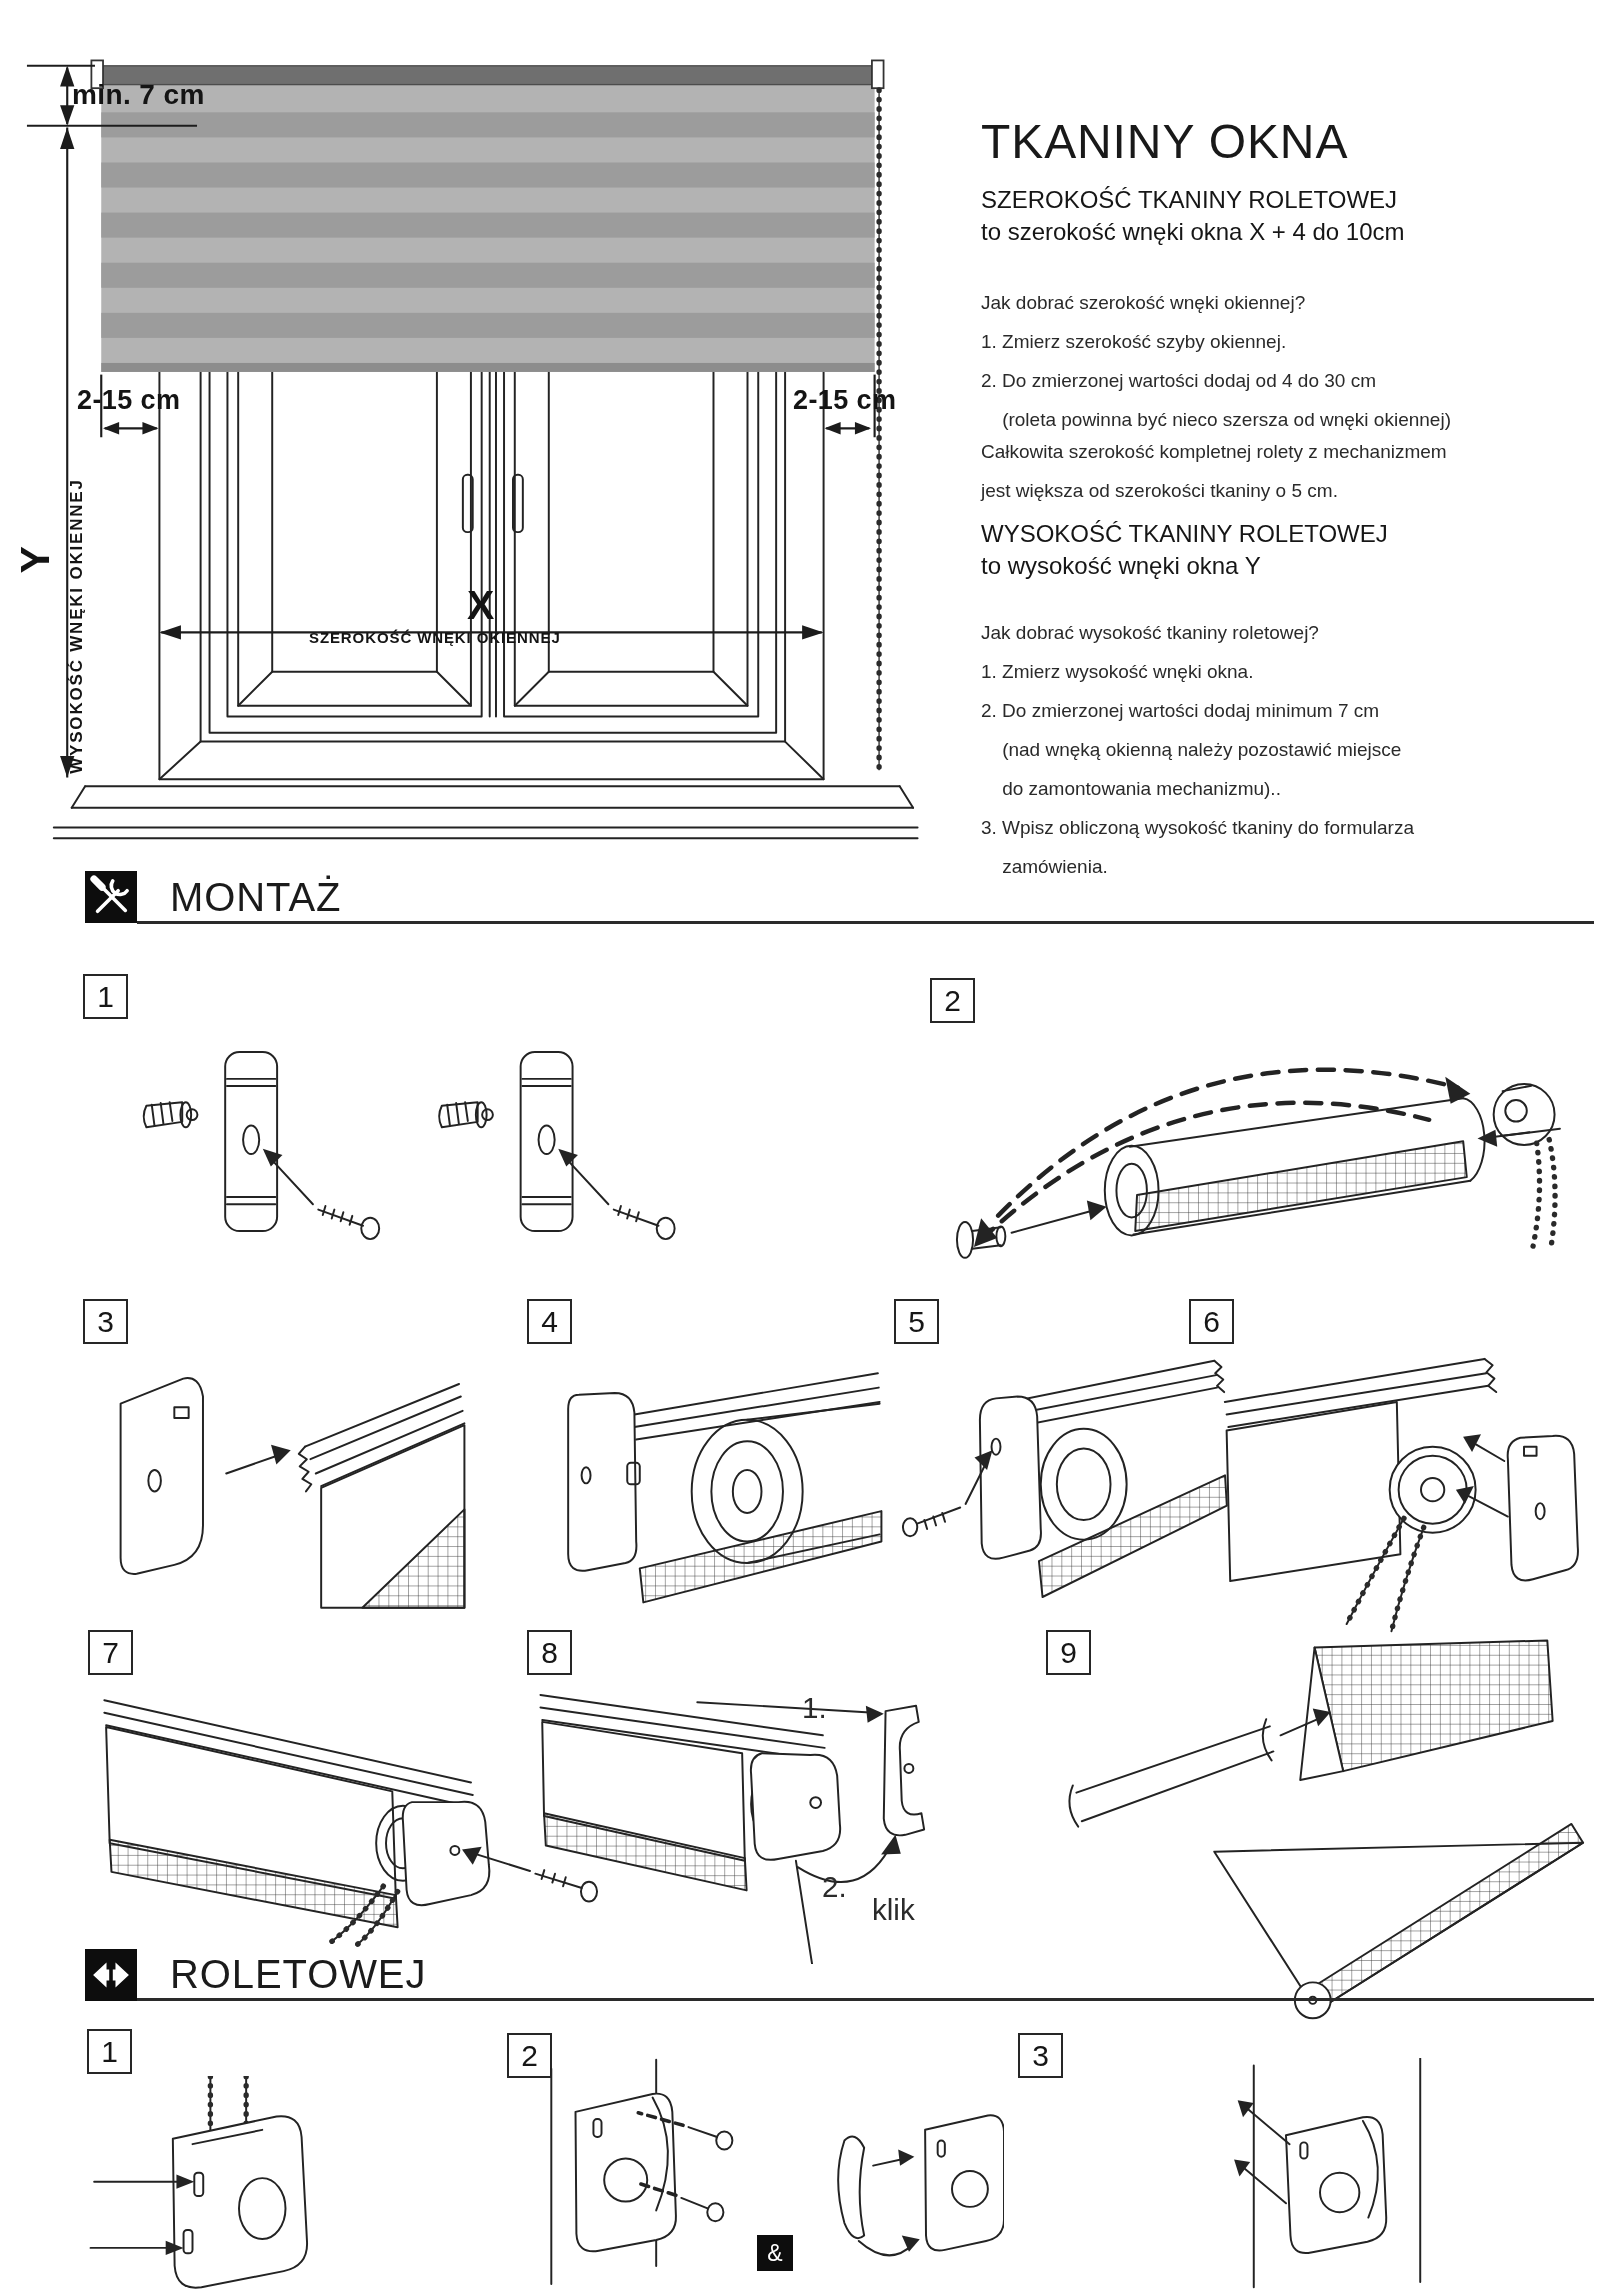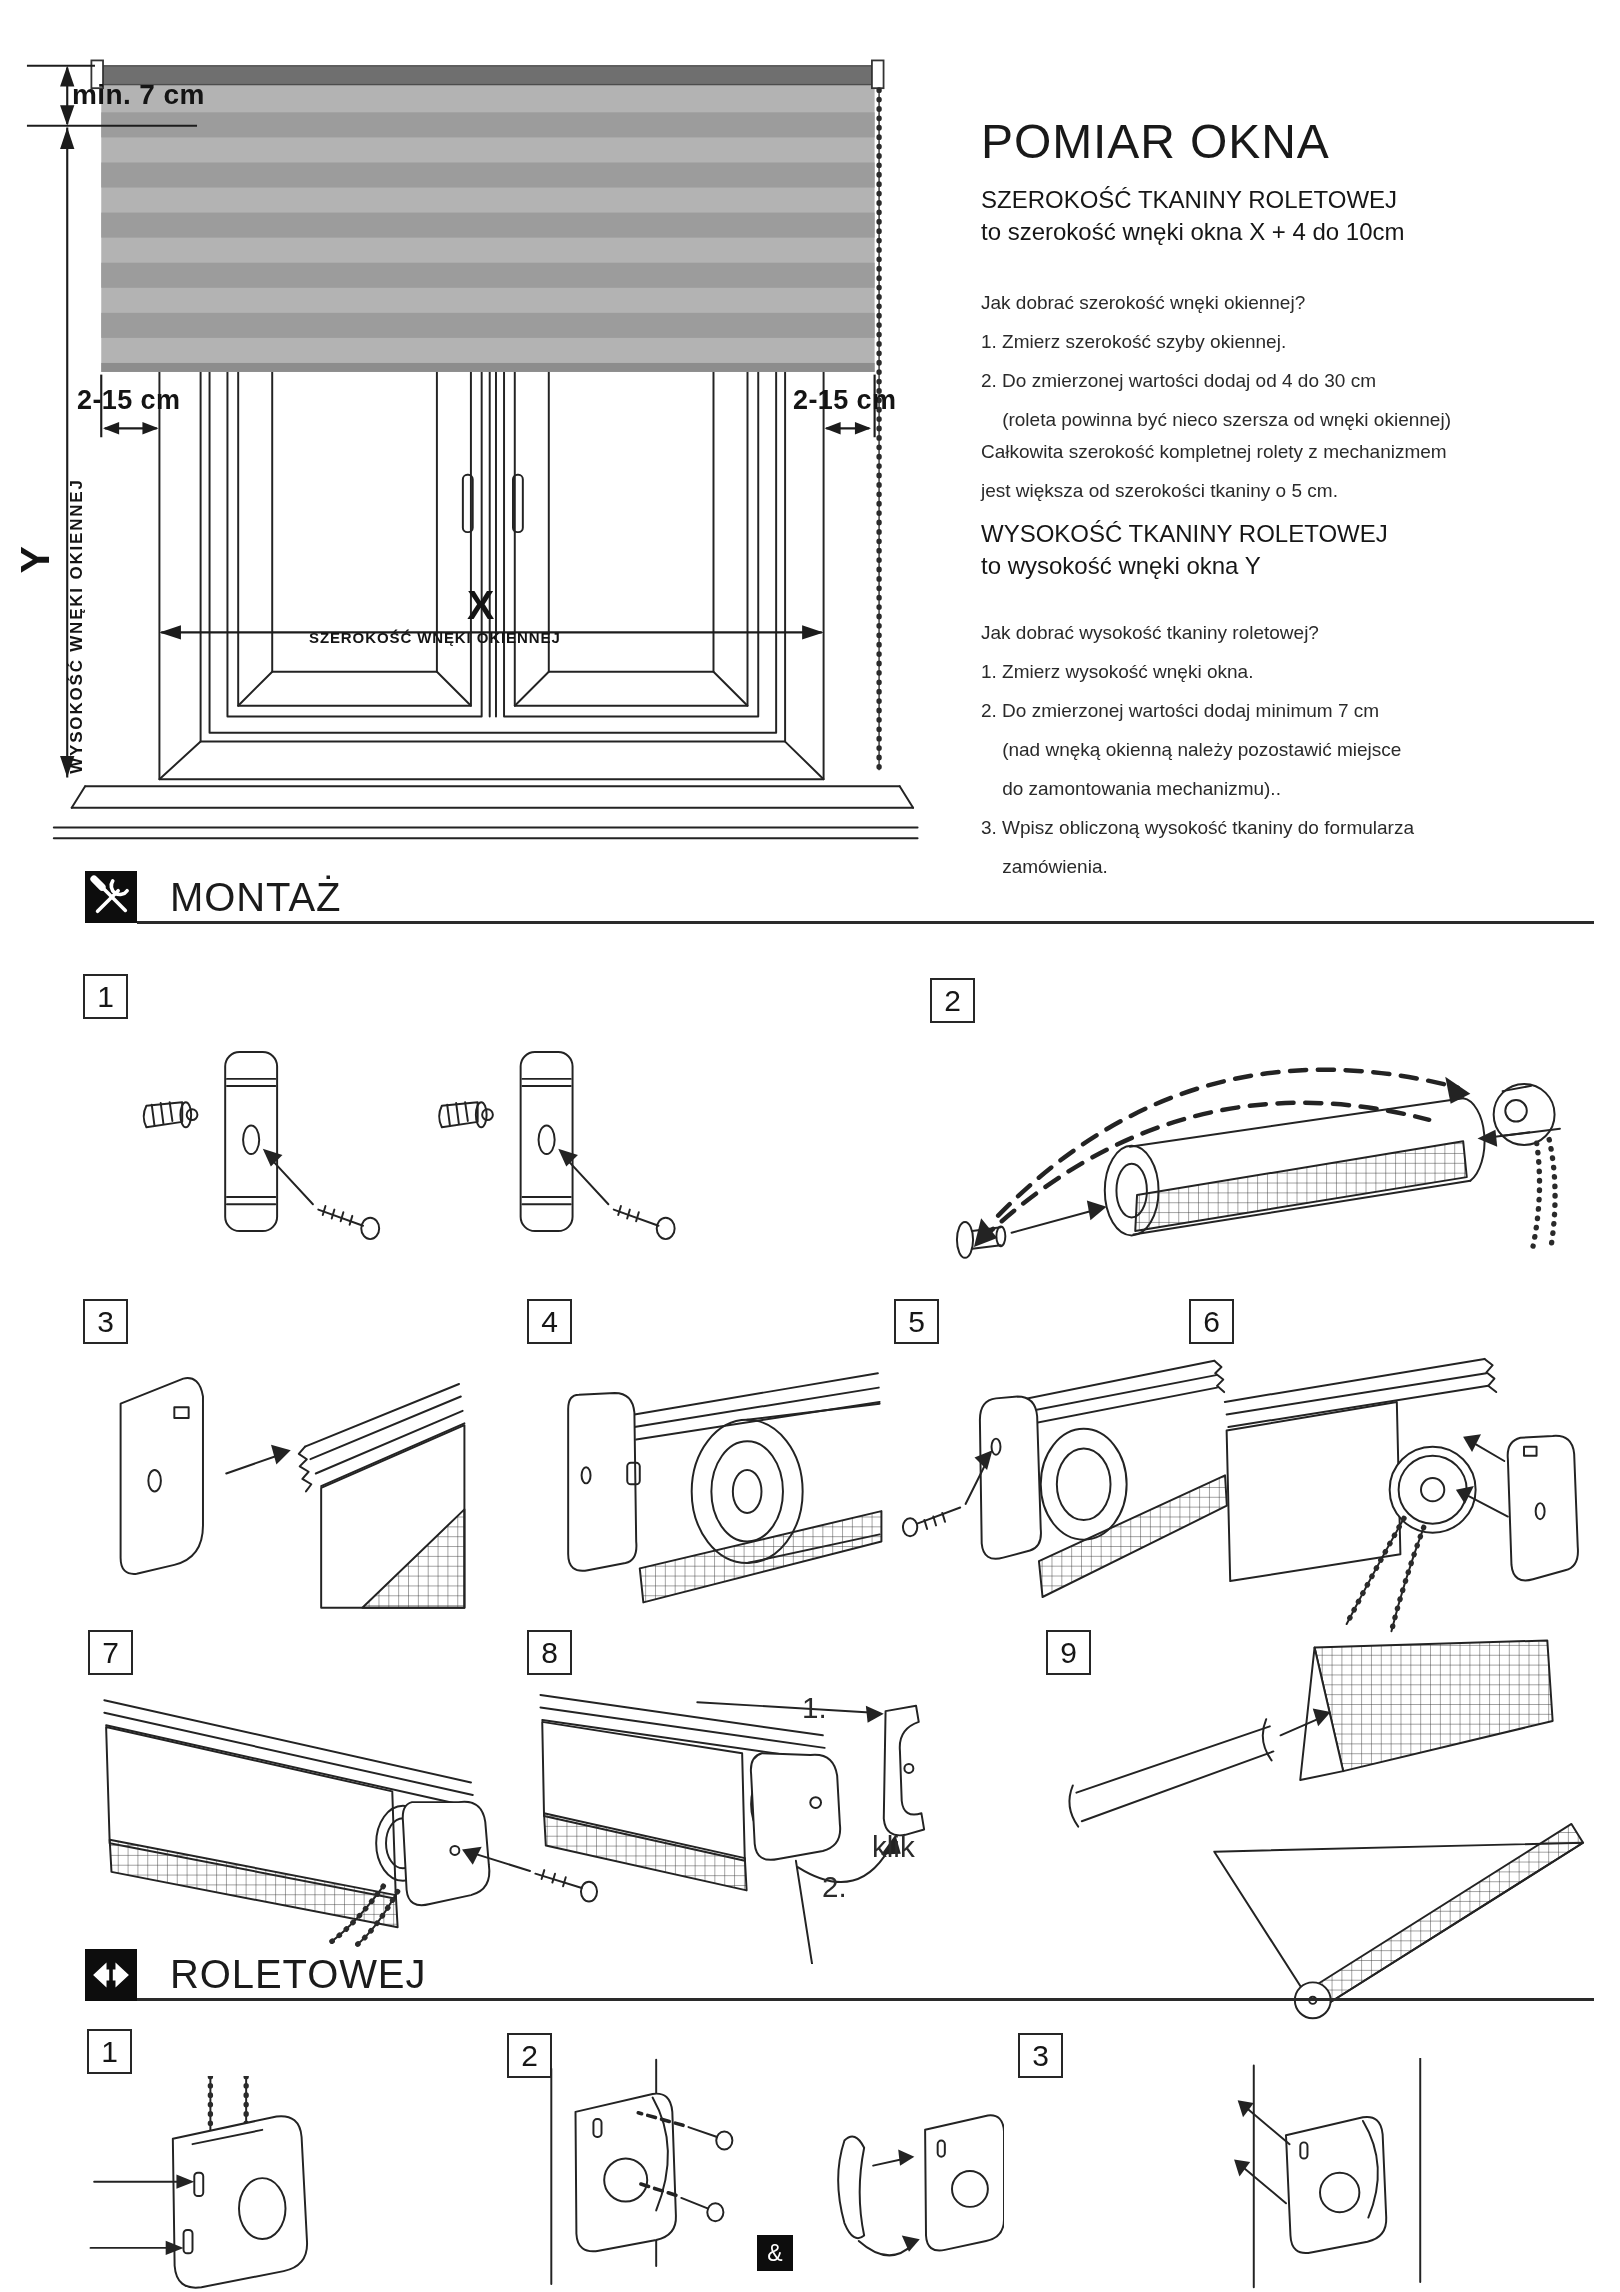--- a/index.html
+++ b/index.html
@@ -112,21 +112,21 @@
   </svg>
 
   <span class="dim" style="left:72px;top:79px;font-size:28px">min. 7 cm</span>
   <span class="dim" style="left:77px;top:385px">2-15 cm</span>
   <span class="dim" style="left:793px;top:385px">2-15 cm</span>
   <span class="dim vrot" style="left:21.5px;top:536px;font-size:41px">Y</span>
   <span class="dim vrot" style="left:-107px;top:616px;width:367px;text-align:center;font-size:17px;letter-spacing:1.8px">WYSOKOŚĆ WNĘKI OKIENNEJ</span>
   <span class="dim" style="left:467px;top:582px;font-size:41px">X</span>
   <span class="dim" style="left:309px;top:629px;width:367px;font-size:15px;letter-spacing:0.9px">SZEROKOŚĆ WNĘKI OKIENNEJ</span>
 
-  <h1 class="title">POMIAR OKNA</h1>
+  <h1 class="title">TKANINY OKNA</h1>
   <div class="subhead ml" style="left:981px;top:184px">SZEROKOŚĆ TKANINY ROLETOWEJ
 to szerokość wnęki okna X + 4 do 10cm</div>
   <div class="body-copy ml" style="left:981px;top:283px">Jak dobrać szerokość wnęki okiennej?
 1. Zmierz szerokość szyby okiennej.
 2. Do zmierzonej wartości dodaj od 4 do 30 cm
     (roleta powinna być nieco szersza od wnęki okiennej)</div>
   <div class="body-copy ml" style="left:981px;top:432px">Całkowita szerokość kompletnej rolety z mechanizmem
 jest większa od szerokości tkaniny o 5 cm.</div>
   <div class="subhead ml" style="left:981px;top:518px">WYSOKOŚĆ TKANINY ROLETOWEJ
 to wysokość wnęki okna Y</div>
@@ -377,21 +377,21 @@
       <line x1="190" y1="38" x2="392" y2="50"></line>
       <path d="M302 222 Q372 266 408 194"></path>
     </g>
     <g class="fill">
       <polygon points="398,51 378,42 380,61"></polygon>
       <polygon points="411,186 395,208 417,207"></polygon>
     </g>
   </svg>
   <span class="step-label" style="left:802px;top:1691px">1.</span>
   <span class="step-label" style="left:822px;top:1870px">2.</span>
-  <span class="step-label" style="left:872px;top:1830px">klik</span>
+  <span class="step-label" style="left:872px;top:1893px">klik</span>
 
   <svg class="abs" style="left:1046px;top:1635px" width="555" height="394" viewBox="0 0 620 440">
     <defs>
         <pattern id="p9" width="11" height="11" patternUnits="userSpaceOnUse">
       <path d="M0 0H11M0 0V11" stroke="#333" stroke-width="1" fill="none"></path>
         </pattern>
       </defs>
     <g class="ln">
       <polygon points="300,14 560,6 566,96 332,152" fill="url(#p9)"></polygon>
       <polygon points="300,14 332,152 284,162" fill="#fff"></polygon>

